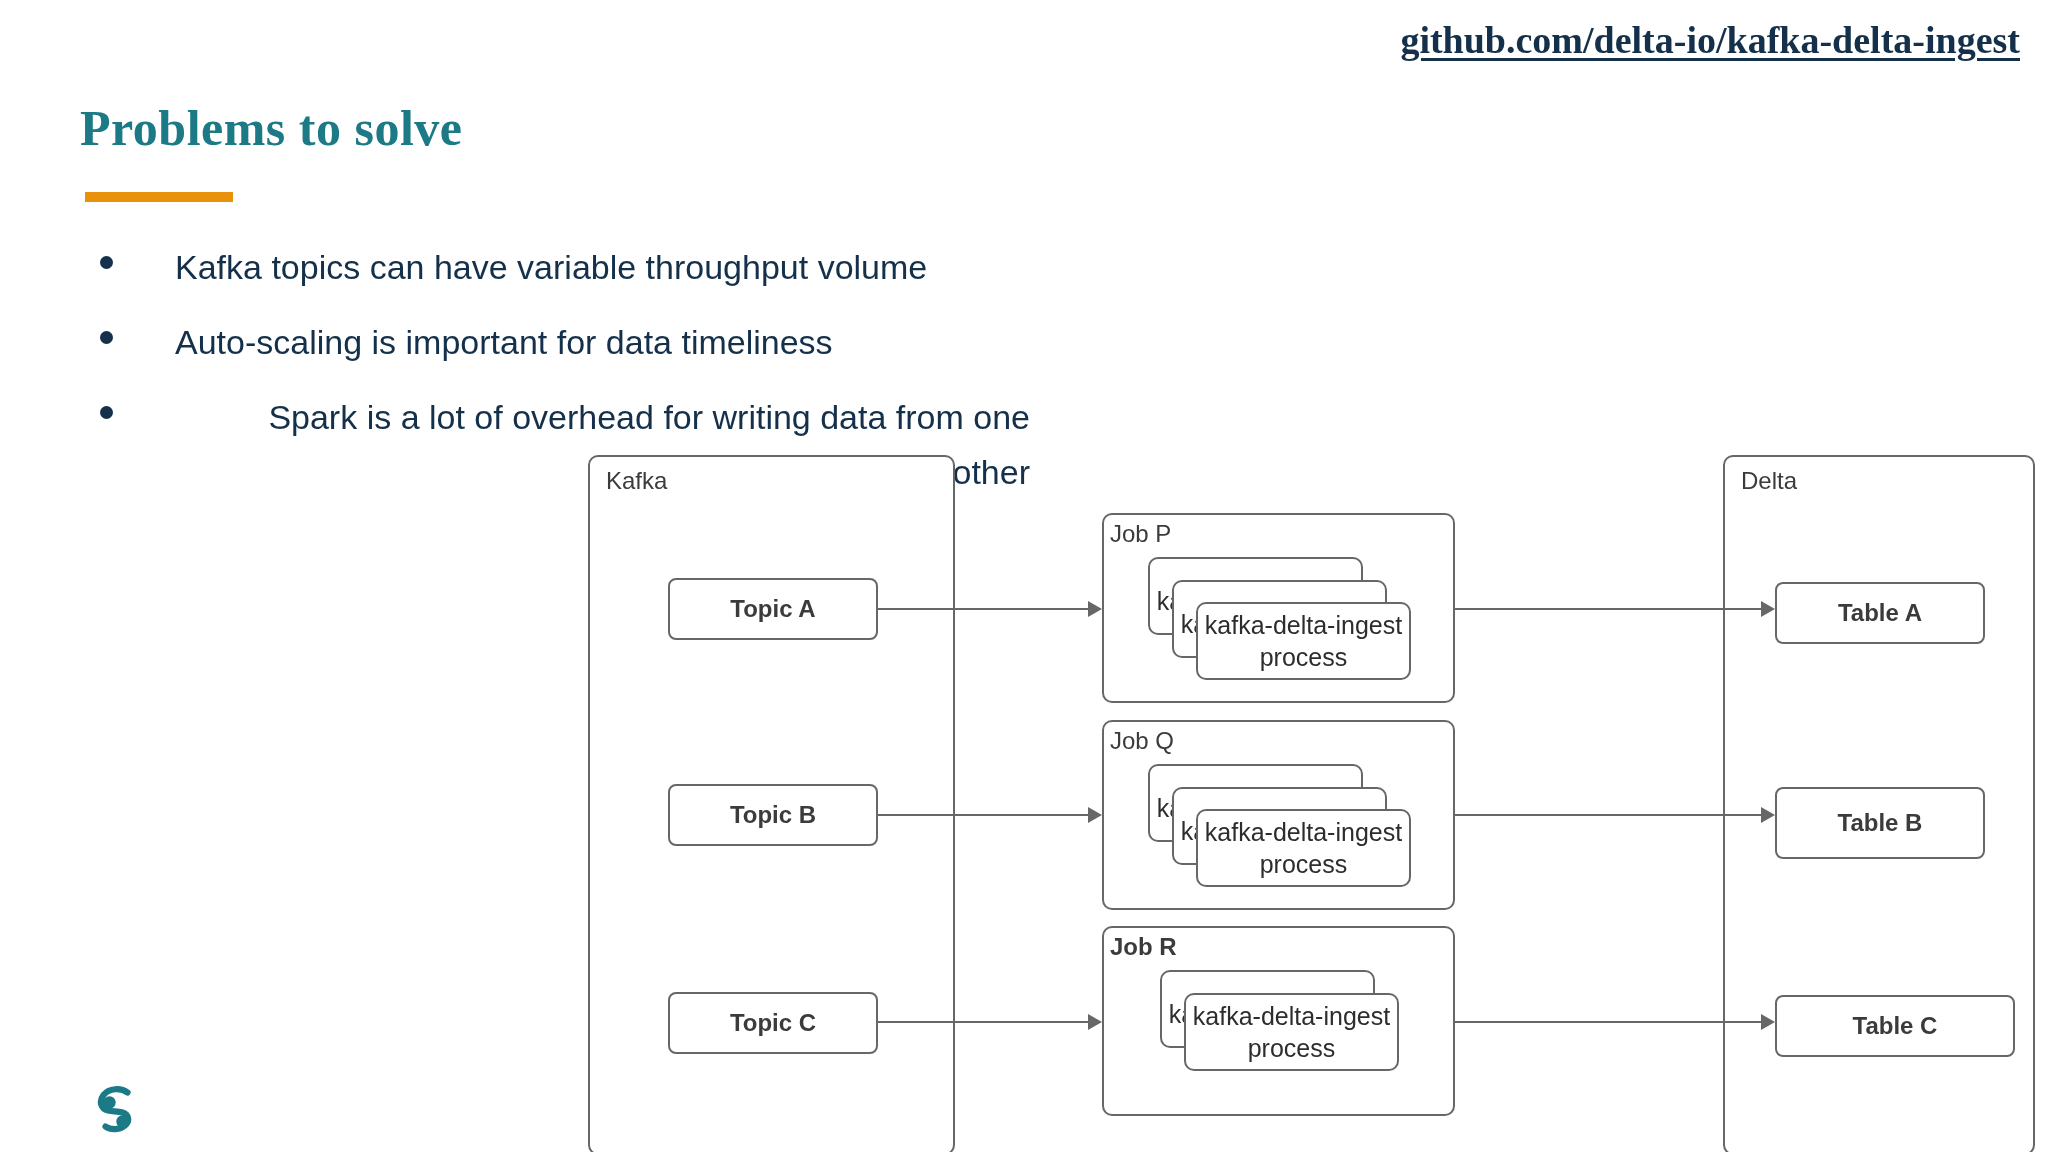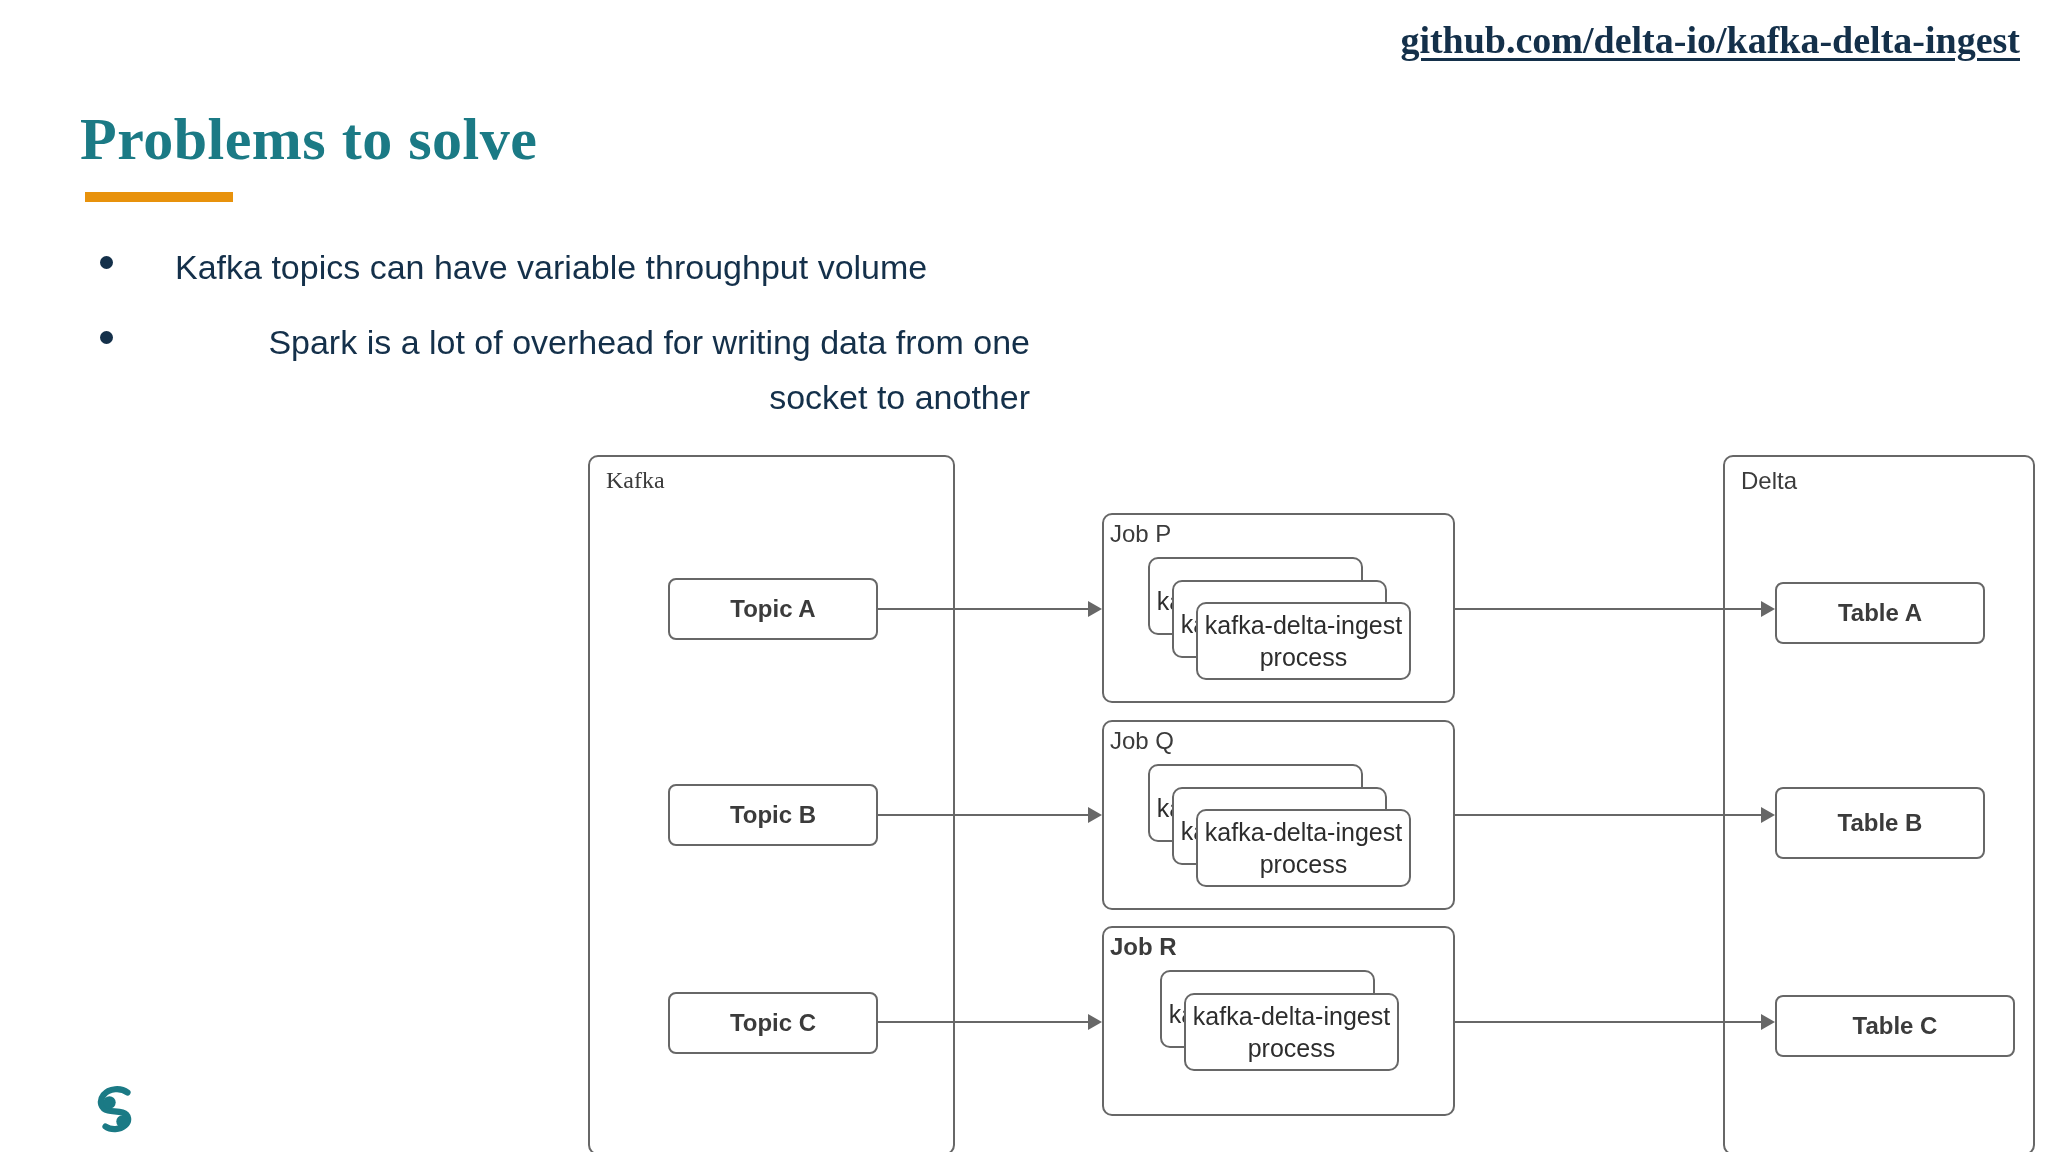--- a/index.html
+++ b/index.html
@@ -16,21 +16,21 @@
     -webkit-font-smoothing: antialiased;
   }
 
   
   #slide-title {
     position: absolute;
     left: 80px;
     top: 68px;
     font-family: "Liberation Serif", serif;
     font-weight: bold;
-    font-size: 60px;
+    font-size: 50px;
     line-height: 1.05;
     color: #1b7a85;
     letter-spacing: 0.5px;
     white-space: nowrap;
   }
   #repo-link {
     position: absolute;
     right: 28px;
     top: 18px;
     font-family: "Liberation Serif", serif;
@@ -173,36 +173,40 @@
 
 <div id="accent-bar"></div>
 
 <div id="bullet-list">
   <div class="bullet-row">
     <span class="bullet-dot"></span>
     <span class="bullet-text">Kafka topics can have variable throughput volume</span>
   </div>
   <div class="bullet-row">
     <span class="bullet-dot"></span>
+    <span class="bullet-text">Auto-scaling is important for data timeliness</span>
+  </div>
+  <div class="bullet-row">
+    <span class="bullet-dot"></span>
     <span class="bullet-text">Spark is a lot of overhead for writing data from one socket to another</span>
   </div>
 </div>
 
 <svg id="brand-logo" viewBox="0 0 46 52">
   <path d="M31.5 6.5 C25 1.5 13 2 7.5 9 C2.5 15.5 5 23 12 24.5
            C17 25.6 22 25 26.5 26.5 C33 28.6 34 35 29 39.5
            C24 44 15 44.5 9.5 40.5" fill="none" stroke="#1b7a85" stroke-width="6.2" stroke-linecap="round"></path>
   <circle cx="13.5" cy="16.5" r="6.2" fill="#1b7a85"></circle>
   <circle cx="26.5" cy="35.5" r="6.2" fill="#1b7a85"></circle>
 </svg>
 
 <div id="diagram">
 
   <div class="dgm-box dgm-container" style="left:588px; top:455px; width:367px; height:700px;"></div>
-  <div class="container-label" style="left:606px; top:467px;font-family:Liberation Serif, serif;">Kafka</div>
+  <div class="container-label" style="left:606px; top:467px;">Kafka</div>
 
   <div class="dgm-box dgm-container" style="left:1723px; top:455px; width:312px; height:700px;"></div>
   <div class="container-label" style="left:1741px; top:467px;">Delta</div>
 
   <div class="dgm-box" style="left:668px; top:578px; width:210px; height:62px;">
     <div class="node-label">Topic A</div>
   </div>
   <div class="dgm-box" style="left:668px; top:784px; width:210px; height:62px;">
     <div class="node-label">Topic B</div>
   </div>

